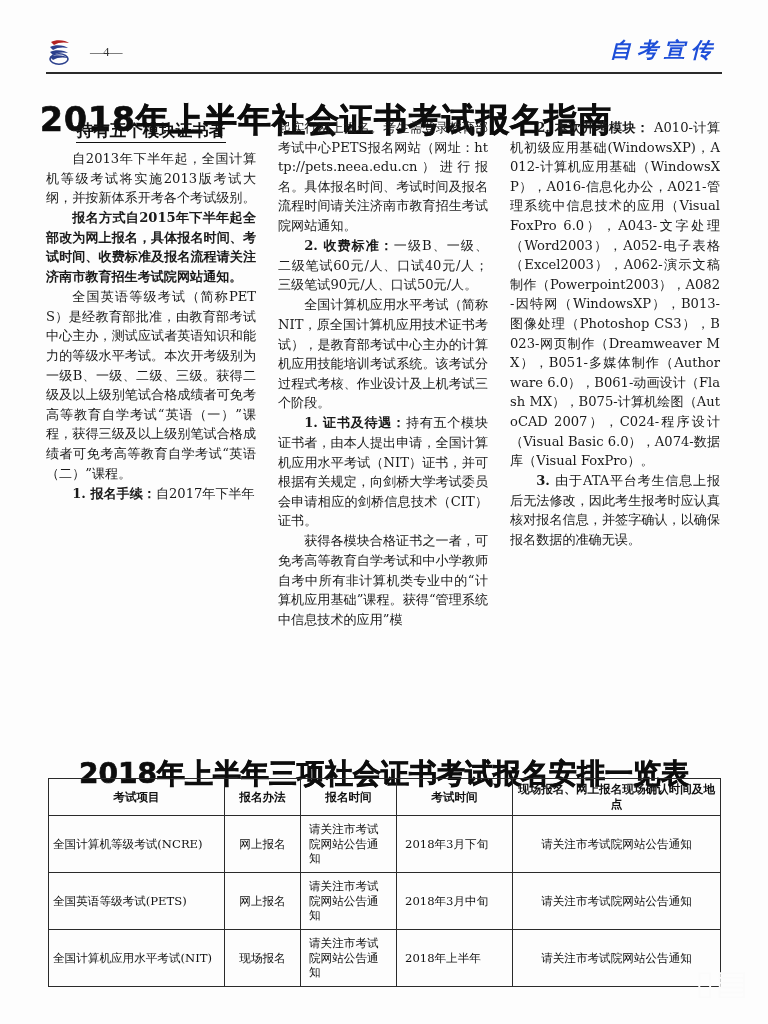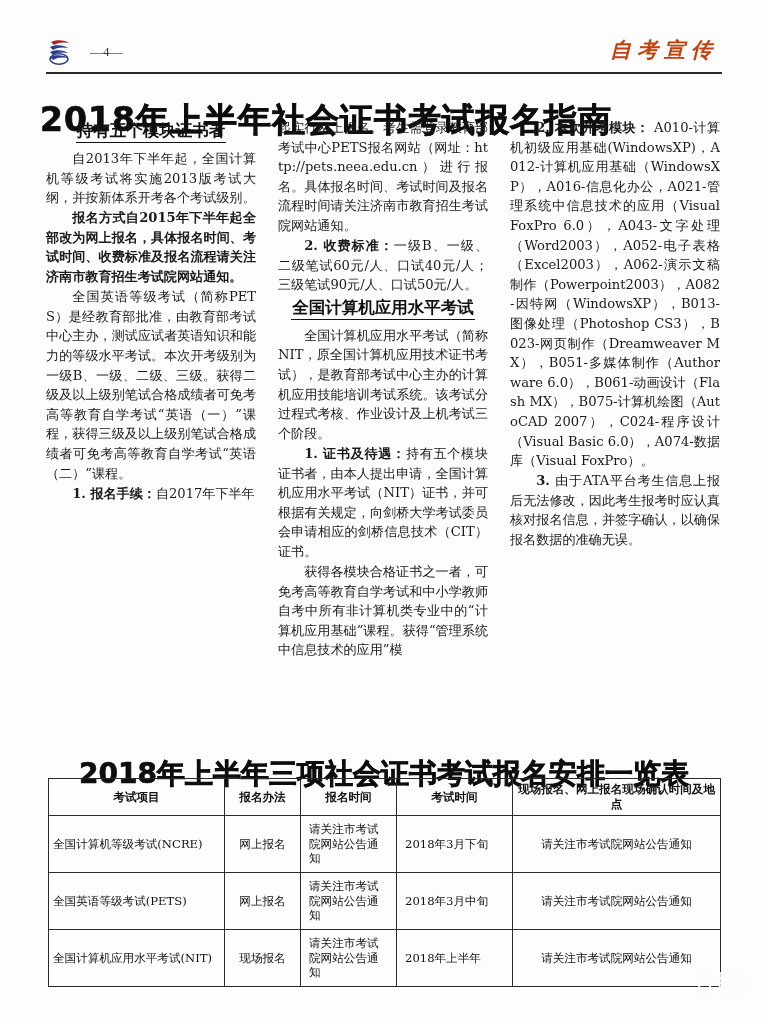--- a/index.html
+++ b/index.html
@@ -55,21 +55,21 @@
     letter-spacing: 0px;
     color: #333;
     font-family: "Liberation Serif", serif;
   }
   .runhead-right {
     position: absolute;
     right: 4px;
     top: -2px;
     font-size: 21px;
     font-weight: bold;
-    color: #c2410c;
+    color: #1d4ed8;
     letter-spacing: 6px;
     font-family: "DejaVu Serif", "Liberation Serif", serif;
     font-style: italic;
     white-space: nowrap;
   }
 
   
   .headline {
     position: absolute;
     left: 0;
@@ -227,21 +227,20 @@
     <div class="col">
         <div class="sec-head"><span class="u">持有五个模块证书者</span></div>
         <p class="para">自2013年下半年起，全国计算机等级考试将实施2013版考试大纲，并按新体系开考各个考试级别。</p>
         <p class="para bold">报名方式自2015年下半年起全部改为网上报名，具体报名时间、考试时间、收费标准及报名流程请关注济南市教育招生考试院网站通知。</p>
         <p class="para">全国英语等级考试（简称PETS）是经教育部批准，由教育部考试中心主办，测试应试者英语知识和能力的等级水平考试。本次开考级别为一级B、一级、二级、三级。获得二级及以上级别笔试合格成绩者可免考高等教育自学考试“英语（一）”课程，获得三级及以上级别笔试合格成绩者可免考高等教育自学考试“英语（二）”课程。</p>
         <p class="para"><span class="lead">1. 报名手续：</span><span>自2017年下半年</span></p>
       </div>
     <div class="col">
         <p class="para nind">起实行网上报名。考生需登录教育部考试中心PETS报名网站（网址：http://pets.neea.edu.cn）进行报名。具体报名时间、考试时间及报名流程时间请关注济南市教育招生考试院网站通知。</p>
         <p class="para"><span class="lead">2. 收费标准：</span><span>一级B、一级、二级笔试60元/人、口试40元/人；三级笔试90元/人、口试50元/人。</span></p>
-        <div class="sec-head"><span class="u">全国计算机应用水平考试</span></div>
         <p class="para">全国计算机应用水平考试（简称NIT，原全国计算机应用技术证书考试），是教育部考试中心主办的计算机应用技能培训考试系统。该考试分过程式考核、作业设计及上机考试三个阶段。</p>
         <p class="para"><span class="lead">1. 证书及待遇：</span><span>持有五个模块证书者，由本人提出申请，全国计算机应用水平考试（NIT）证书，并可根据有关规定，向剑桥大学考试委员会申请相应的剑桥信息技术（CIT）证书。</span></p>
         <p class="para">获得各模块合格证书之一者，可免考高等教育自学考试和中小学教师自考中所有非计算机类专业中的“计算机应用基础”课程。获得“管理系统中信息技术的应用”模</p>
       </div>
     <div class="col">
         <p class="para"><span class="lead">2. 本次开考模块：</span><span> A010-计算机初级应用基础(WindowsXP)，A012-计算机应用基础（WindowsXP），A016-信息化办公，A021-管理系统中信息技术的应用（Visual FoxPro 6.0），A043-文字处理（Word2003），A052-电子表格（Excel2003），A062-演示文稿制作（Powerpoint2003），A082-因特网（WindowsXP），B013-图像处理（Photoshop CS3），B023-网页制作（Dreamweaver MX），B051-多媒体制作（Authorware 6.0），B061-动画设计（Flash MX），B075-计算机绘图（AutoCAD 2007），C024-程序设计（Visual Basic 6.0），A074-数据库（Visual FoxPro）。</span></p>
         <p class="para"><span class="lead">3. </span><span>由于ATA平台考生信息上报后无法修改，因此考生报考时应认真核对报名信息，并签字确认，以确保报名数据的准确无误。</span></p>
       </div>
   </div>
 

